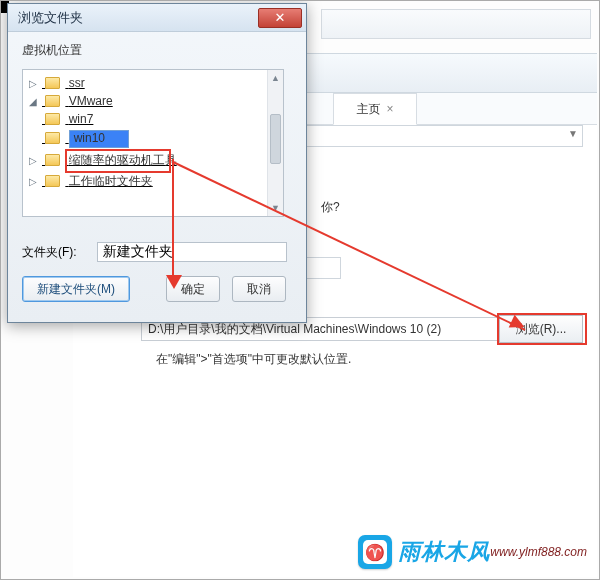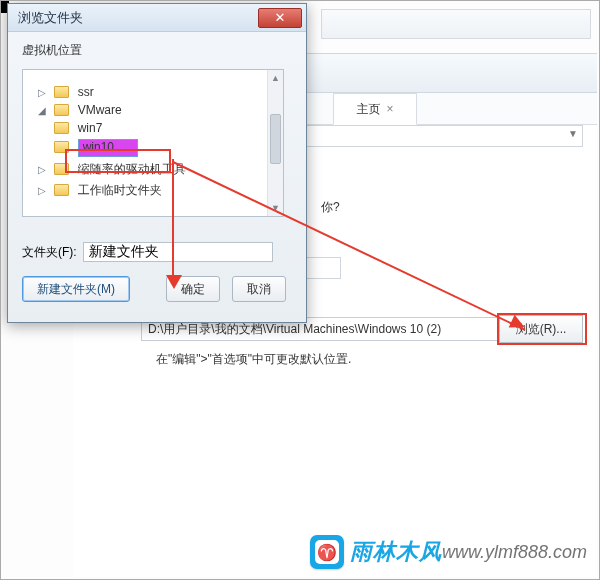--- a/index.html
+++ b/index.html
@@ -149,39 +149,39 @@
     overflow: hidden;
     position: relative;
   }
   .tree-scroll {
     position:absolute; right:0; top:0; bottom:0; width:16px;
     background:#f0f2f5; border-left:1px solid #dfe3e8;
   }
   .tree-scroll .arrow { height:16px; display:flex;align-items:center;justify-content:center;color:#7a8590;font-size:9px;}
   .tree-scroll .track{position:absolute;top:16px;bottom:16px;left:0;right:0;}
   .tree-scroll .thumb{position:absolute;left:2px;right:2px;top:28px;height:50px;background:#cfd6dd;border:1px solid #b5bec7;border-radius:2px;}
-  .tree ul { list-style:none; margin:9px; padding: 4px 0 0 6px; }
+  .tree ul { list-style:none; margin:0; padding: 4px 0 0 6px; text-decoration: underline; }
   .tree li { padding: 2px 0 2px 0; white-space:nowrap; color:#333; position:relative;}
   .indent1 { padding-left: 24px; }
   .indent2 { padding-left: 48px; }
   .tog { display:inline-block; width:10px; color:#6b7884; margin-right:3px; font-size:10px;}
   .fld { display:inline-block; width:15px; height:12px; background:linear-gradient(#fde9a6,#f4c757); border:1px solid #d6a93a; border-radius:1px; margin-right:5px; vertical-align:-2px;}
   .edit-node {
     display:inline-block; min-width:60px; height:18px;
     border:1px solid #6f9fd8; padding:0 4px;
-    background:#d946ef;
+    background:#3b82f6;
   }
   .red-box {
     position:absolute;
     border: 2px solid #e53a2e;
     pointer-events: none;
   }
   .folder-row {
     position:absolute; left:14px; top: 238px;
-    display:flex; align-items:center; gap:6px;
+    display:flex; align-items:center; gap:20px;
   }
   .folder-row input {
     width: 190px; height: 20px;
     border: 1px solid #b8c2cc; padding: 0 5px;
     font-family: inherit; font-size:14px;
   }
   .dlg-btns {
     position:absolute; left:14px; top:272px;
     display:flex; align-items:center; gap:12px;
   }
@@ -218,21 +218,21 @@
     display:flex;align-items:center;justify-content:center;
     box-shadow: 0 1px 2px rgba(0,0,0,.2);
   }
   .logo-badge .inner {
     width:24px;height:24px;border-radius:5px;background:#fff;
     display:flex;align-items:center;justify-content:center;
     color:#2fae4b; font-size:16px; font-weight:bold;
   }
   .logo-text { display:flex; flex-direction:row; line-height:1;align-items:center;}
   .logo-cn { color:#19a6e6; font-weight:bold; font-size:22px; font-style:italic; letter-spacing:1px;}
-  .logo-url { color:#737373; font-size:18px; font-style:italic;}
+  .logo-url { color:#7f1d1d; font-size:12px; font-style:italic;}
 
   .top-left-black {
     position:absolute; left:0; top:0; width:8px; height:12px; background:#000;
   }
 </style>
 </head>
 <body>
 
 <div class="bg-app">
   <div class="top-left-black"></div>

